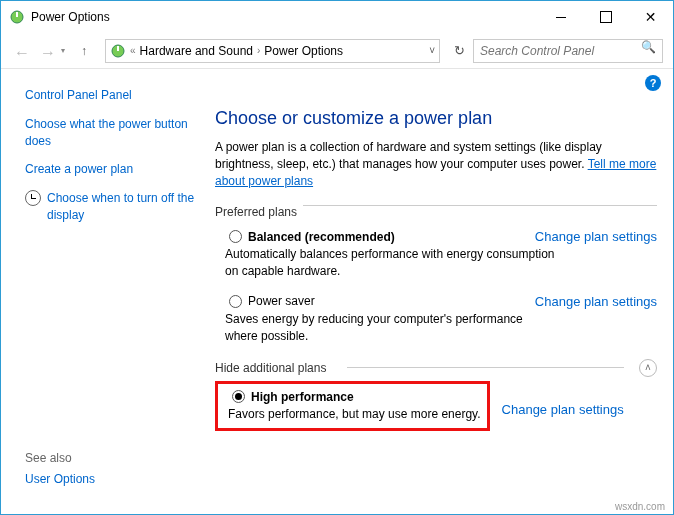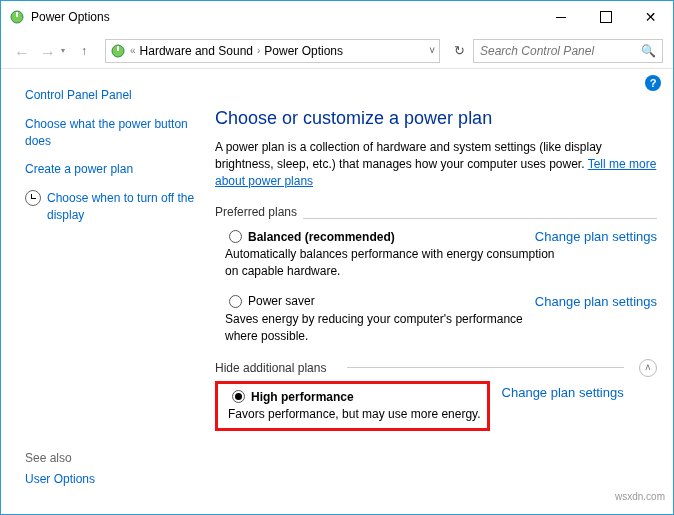--- a/index.html
+++ b/index.html
@@ -42,21 +42,21 @@
       flex:1; height:24px; border:1px solid #ccc; display:flex; align-items:center;
       padding: 0 4px; margin:0 6px; gap:4px; background:#fff;
     }
     .addr-bar .mini-icon{width:16px;height:16px;}
     .breadcrumb{font-size:12px;color:#000;display:flex;align-items:center;gap:4px;}
     .breadcrumb .sep{color:#777;font-size:10px;}
     .addr-spacer{margin-left:auto;display:flex;align-items:center;gap:6px;}
     .addr-chev{font-size:10px;color:#555;cursor:pointer;}
     .refresh{font-size:13px;color:#555;cursor:pointer;padding:0 4px;}
     .search-box{
-      width:190px; height:24px; border:1px solid #ccc; display:flex; align-items:center;
+      width:190px; height:24px; border:1px solid #ccc; display:flex; 
       padding:0 6px; color:#888;
     }
     .search-box input{border:none;outline:none;width:100%;font-size:12px;color:#555;font-style:italic;}
     .search-box .mag{margin-left:auto;color:#555;cursor:pointer;font-size:12px;}
     .help-icon{
       position:absolute; right:12px; top:74px; width:16px;height:16px;border-radius:50%;
       background:#0078d7;color:#fff;font-weight:bold;display:flex;align-items:center;justify-content:center;
       font-size:11px;cursor:pointer;
     }
     .body-area{display:flex; height:calc(100% - 68px);}
@@ -67,38 +67,38 @@
     .sidebar-item{display:flex;gap:6px;margin-bottom:12px;}
     .side-icon{width:16px;height:16px;flex-shrink:0;}
     .side-icon.clock{border-radius:50%;border:1px solid #666;position:relative;}
     .side-icon.clock::after{content:"";position:absolute;width:4px;height:4px;border-left:1px solid #000;border-bottom:1px solid #000;left:5px;top:3px;}
     .side-icon.globe{border-radius:50%;background:radial-gradient(circle,#9cf 40%,#369);border:1px solid #369;}
     .see-also{margin-top:auto;margin-bottom:6px;font-size:12px;color:#666;}
     .content{flex:1;padding:16px 16px 8px 6px;overflow:auto;}
     h1.page-title{color:#003399;font-weight:400;font-size:18px;margin-bottom:10px;margin-top:23px;}
     .intro{font-size:12px;color:#000;line-height:1.4;margin-bottom:16px;}
     .intro a{color:#0066cc;text-decoration:underline;cursor:pointer;}
-    .section-label{font-size:12px;color:#333;position:relative;margin-bottom:10px;display:flex;align-items:flex-end;}
+    .section-label{font-size:12px;color:#333;position:relative;margin-bottom:10px;display:flex;align-items:flex-start;}
     .section-label::after{content:"";flex:1;height:1px;background:#ccc;margin-left:6px;}
     .hide-row{display:flex;align-items:center;gap:7px;}
     .hide-row::after{content:none;}
     .hide-line{flex:1;height:1px;background:#ccc;margin:0 8px;}
     .collapse-btn{width:18px;height:18px;border:1px solid #bbb;border-radius:50%;display:flex;align-items:center;justify-content:center;font-size:10px;color:#666;cursor:pointer;}
     .plan{margin:6px 0 14px 6px;}
     .plan-head{display:flex;align-items:center;padding-left:8px;}
     .radio{width:13px;height:13px;border:1px solid #555;border-radius:50%;margin-right:6px;display:inline-flex;align-items:center;justify-content:center;cursor:pointer;}
     .radio.checked::after{content:"";width:7px;height:7px;border-radius:50%;background:#000;}
     .plan-name{font-size:12px;color:#000;}
     .plan-name.bold{font-weight:bold;}
     .change-link{margin-left:auto;color:#0066cc;font-size:13px;cursor:pointer;}
     .plan-desc{font-size:12px;color:#000;margin-left:4px;margin-top:2px;line-height:1.4;padding-right:100px;}
     .highlight-box{border:3px solid #e11;padding:6px;margin:4px 0;}
-    .highlight-wrap{display:flex;align-items:flex-start;}
+    .highlight-wrap{display:flex;align-items:center;}
     .highlight-wrap .change-link{margin-top:8px;}
-    .watermark{position:absolute;right:8px;bottom:12px;font-size:10px;color:#999;}
+    .watermark{position:absolute;right:8px;bottom:2px;font-size:10px;color:#999;}
     svg{display:block;}
   </style>
 </head>
 <body>
 
 <div class="titlebar">
   <span class="app-icon">
     <svg viewBox="0 0 16 16">
         <circle cx="8" cy="8" r="6" fill="#7c5" stroke="#385" stroke-width="1"></circle>
         <rect x="7" y="3" width="2" height="5" fill="#fff"></rect>

